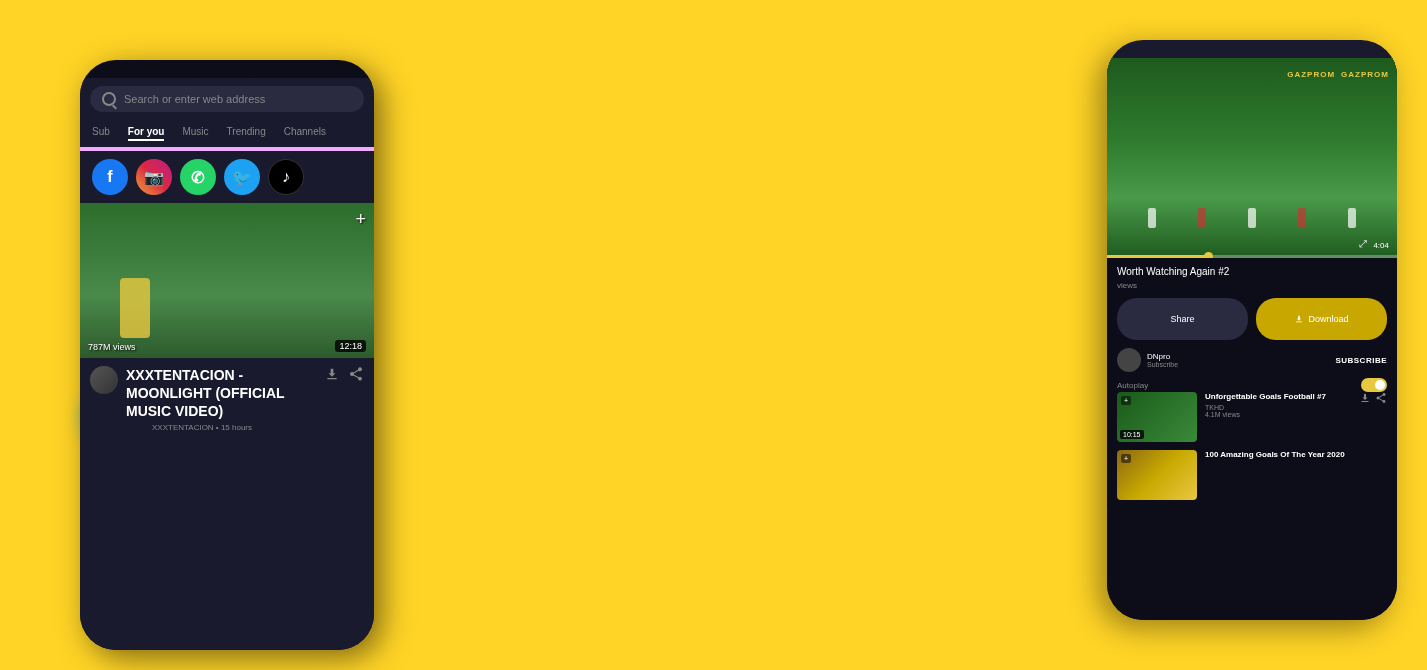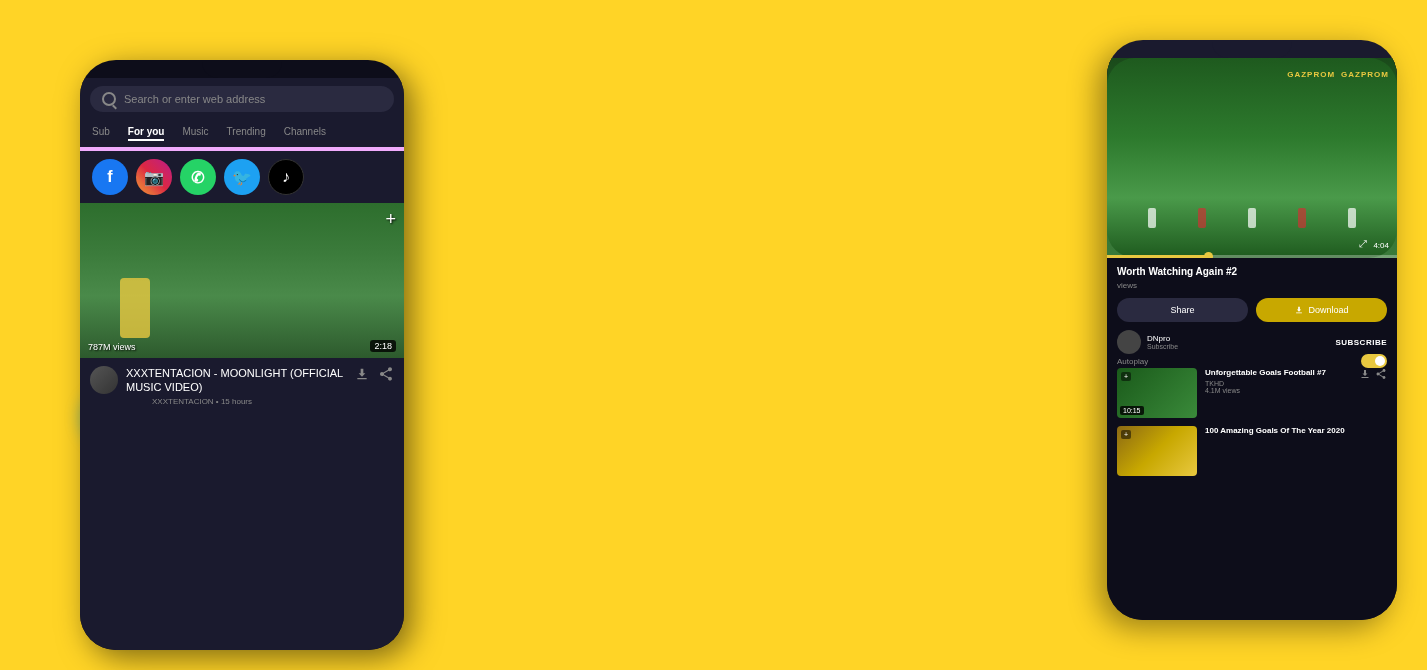--- a/index.html
+++ b/index.html
@@ -99,21 +99,21 @@
       border-radius: 36px;
       overflow: hidden;
       box-shadow: -8px 8px 30px rgba(0,0,0,0.4);
     }
 
     
     .phone-front {
       position: absolute;
       left: 80px;
       top: 60px;
-      width: 324px;
+      width: 294px;
       height: 590px;
       background: #0d0d1a;
       border-radius: 36px;
       overflow: hidden;
       box-shadow: 8px 8px 30px rgba(0,0,0,0.5);
       z-index: 2;
     }
 
     .phone-notch {
       width: 80px;
@@ -302,22 +302,22 @@
       border-radius: 50%;
       flex-shrink: 0;
     }
 
     .video-meta {
       flex: 1;
     }
 
     .video-title {
       color: white;
-      font-size: 11px;
-      font-weight: normal;
+      font-size: 14px;
+      font-weight: bold;
       line-height: 1.3;
     }
 
     .video-channel {
       color: #888;
       font-size: 8px;
       margin-top: 2px;
       margin-left: 26px;
     }
 
@@ -341,21 +341,20 @@
       background: linear-gradient(180deg, #1a4a1a, #2d6e2d, #3a7a3a);
       position: relative;
       overflow: hidden;
     }
 
     .match-field {
       width: 100%;
       height: 100%;
       background: linear-gradient(180deg, #1e5a1e 0%, #2d7a2d 40%, #4a9a4a 70%, #1e5a1e 100%);
       position: relative;
-      border-radius: 28px;
     }
 
     .sponsor-bar {
       position: absolute;
       top: 8px;
       right: 0;
       left: 0;
       display: flex;
       justify-content: flex-end;
       padding: 4px 8px;
@@ -413,42 +412,42 @@
     }
 
     
     .back-lower {
       padding: 8px 10px;
     }
 
     .back-video-title {
       color: white;
       font-size: 10px;
-      font-weight: bold;
+      font-weight: normal;
       margin-bottom: 4px;
     }
 
     .back-views {
       color: #888;
       font-size: 8px;
       margin-bottom: 8px;
     }
 
     .action-row {
       display: flex;
       gap: 8px;
       margin-bottom: 8px;
     }
 
     .share-btn {
       flex: 1;
       background: #2a2a40;
       color: white;
       font-size: 9px;
-      padding: 7px 0;
+      padding: 16px 0;
       border-radius: 20px;
       text-align: center;
     }
 
     .dl-btn {
       flex: 1;
       background: #8B7A00;
       color: white;
       font-size: 9px;
       padding: 7px 0;
@@ -460,20 +459,21 @@
     }
 
     .dl-btn-gold {
       background: #C8A800;
     }
 
     .channel-row {
       display: flex;
       justify-content: space-between;
       align-items: center;
+      margin-bottom: 6px;
     }
 
     .channel-info {
       display: flex;
       align-items: center;
       gap: 6px;
     }
 
     .ch-avatar {
       width: 24px;
@@ -633,21 +633,21 @@
       <div class="social-icon si-tk">♪</div>
     </div>
 
     <div class="video-card">
       <div class="video-thumb">
         <div class="soccer-field">
           <div class="goal-keeper-silhouette"></div>
         </div>
         <span class="add-btn">+</span>
         <span class="video-views">787M views</span>
-        <span class="video-duration">2:18</span>
+        <span class="video-duration">12:18</span>
       </div>
 
       <div class="video-info">
         <div class="channel-avatar"></div>
         <div class="video-meta">
           <div class="video-title">XXXTENTACION - MOONLIGHT (OFFICIAL MUSIC VIDEO)</div>
           <div class="video-channel">XXXTENTACION • 15 hours</div>
         </div>
         <div class="video-actions">
 

